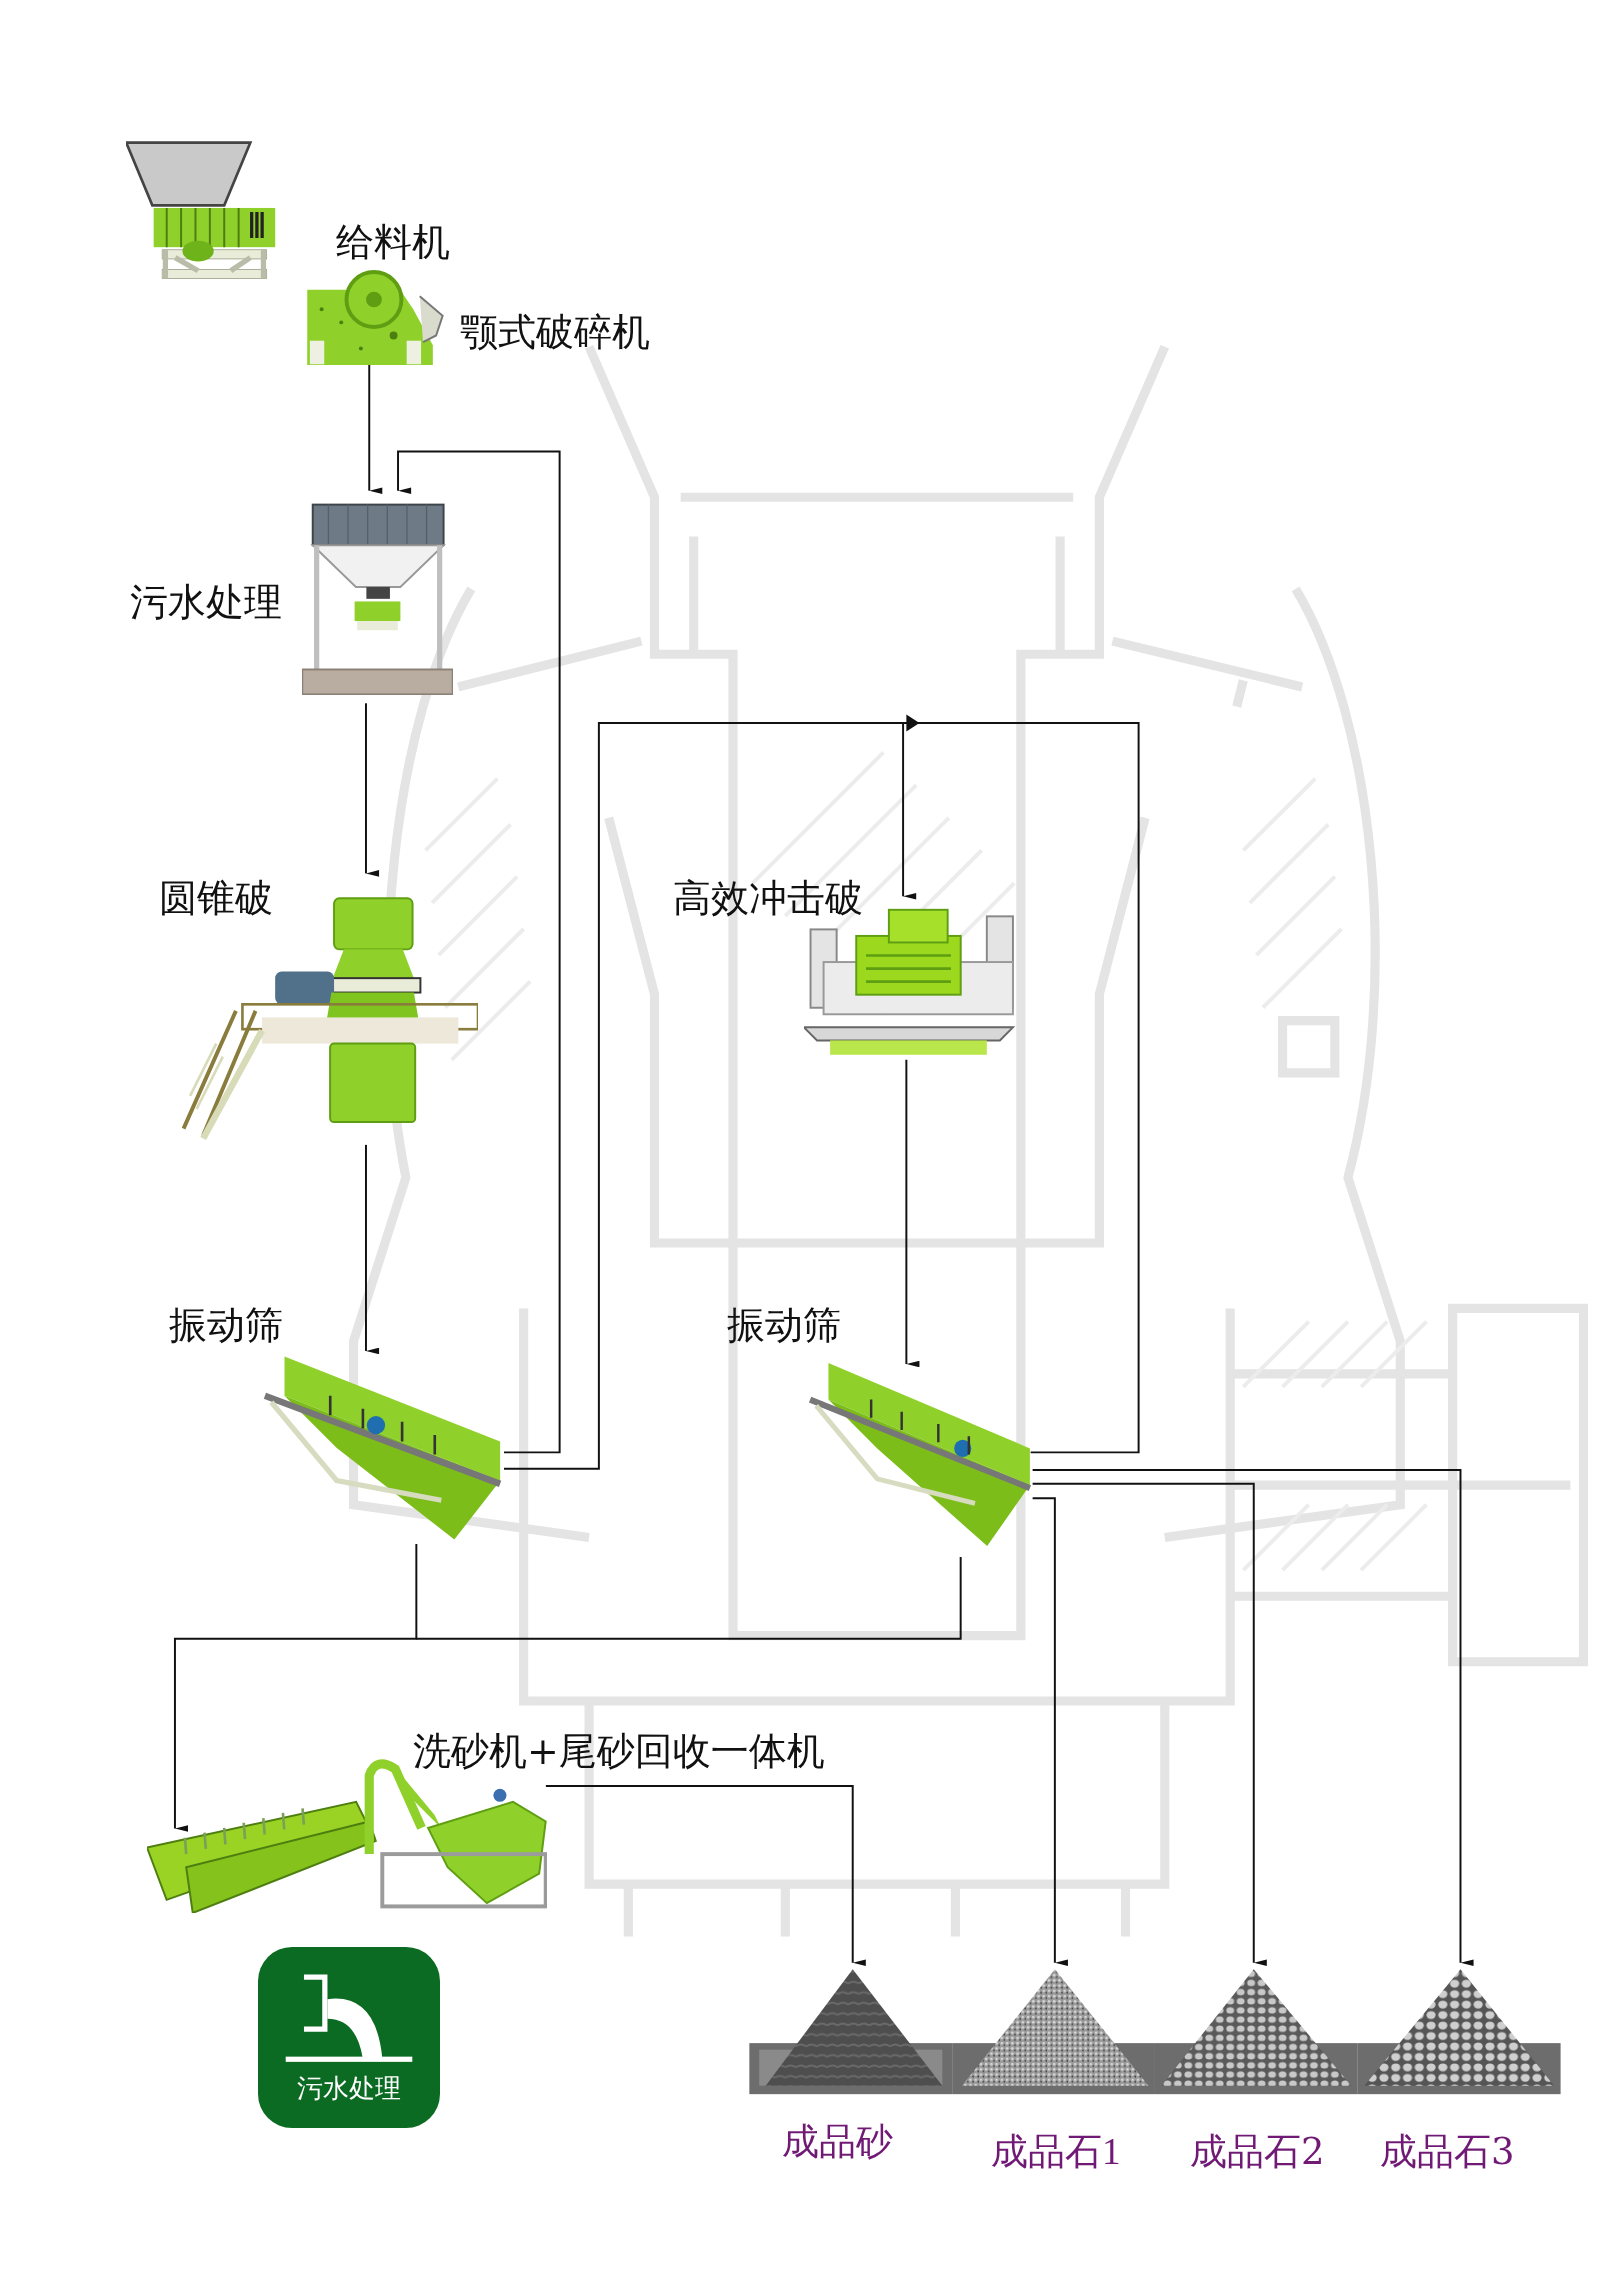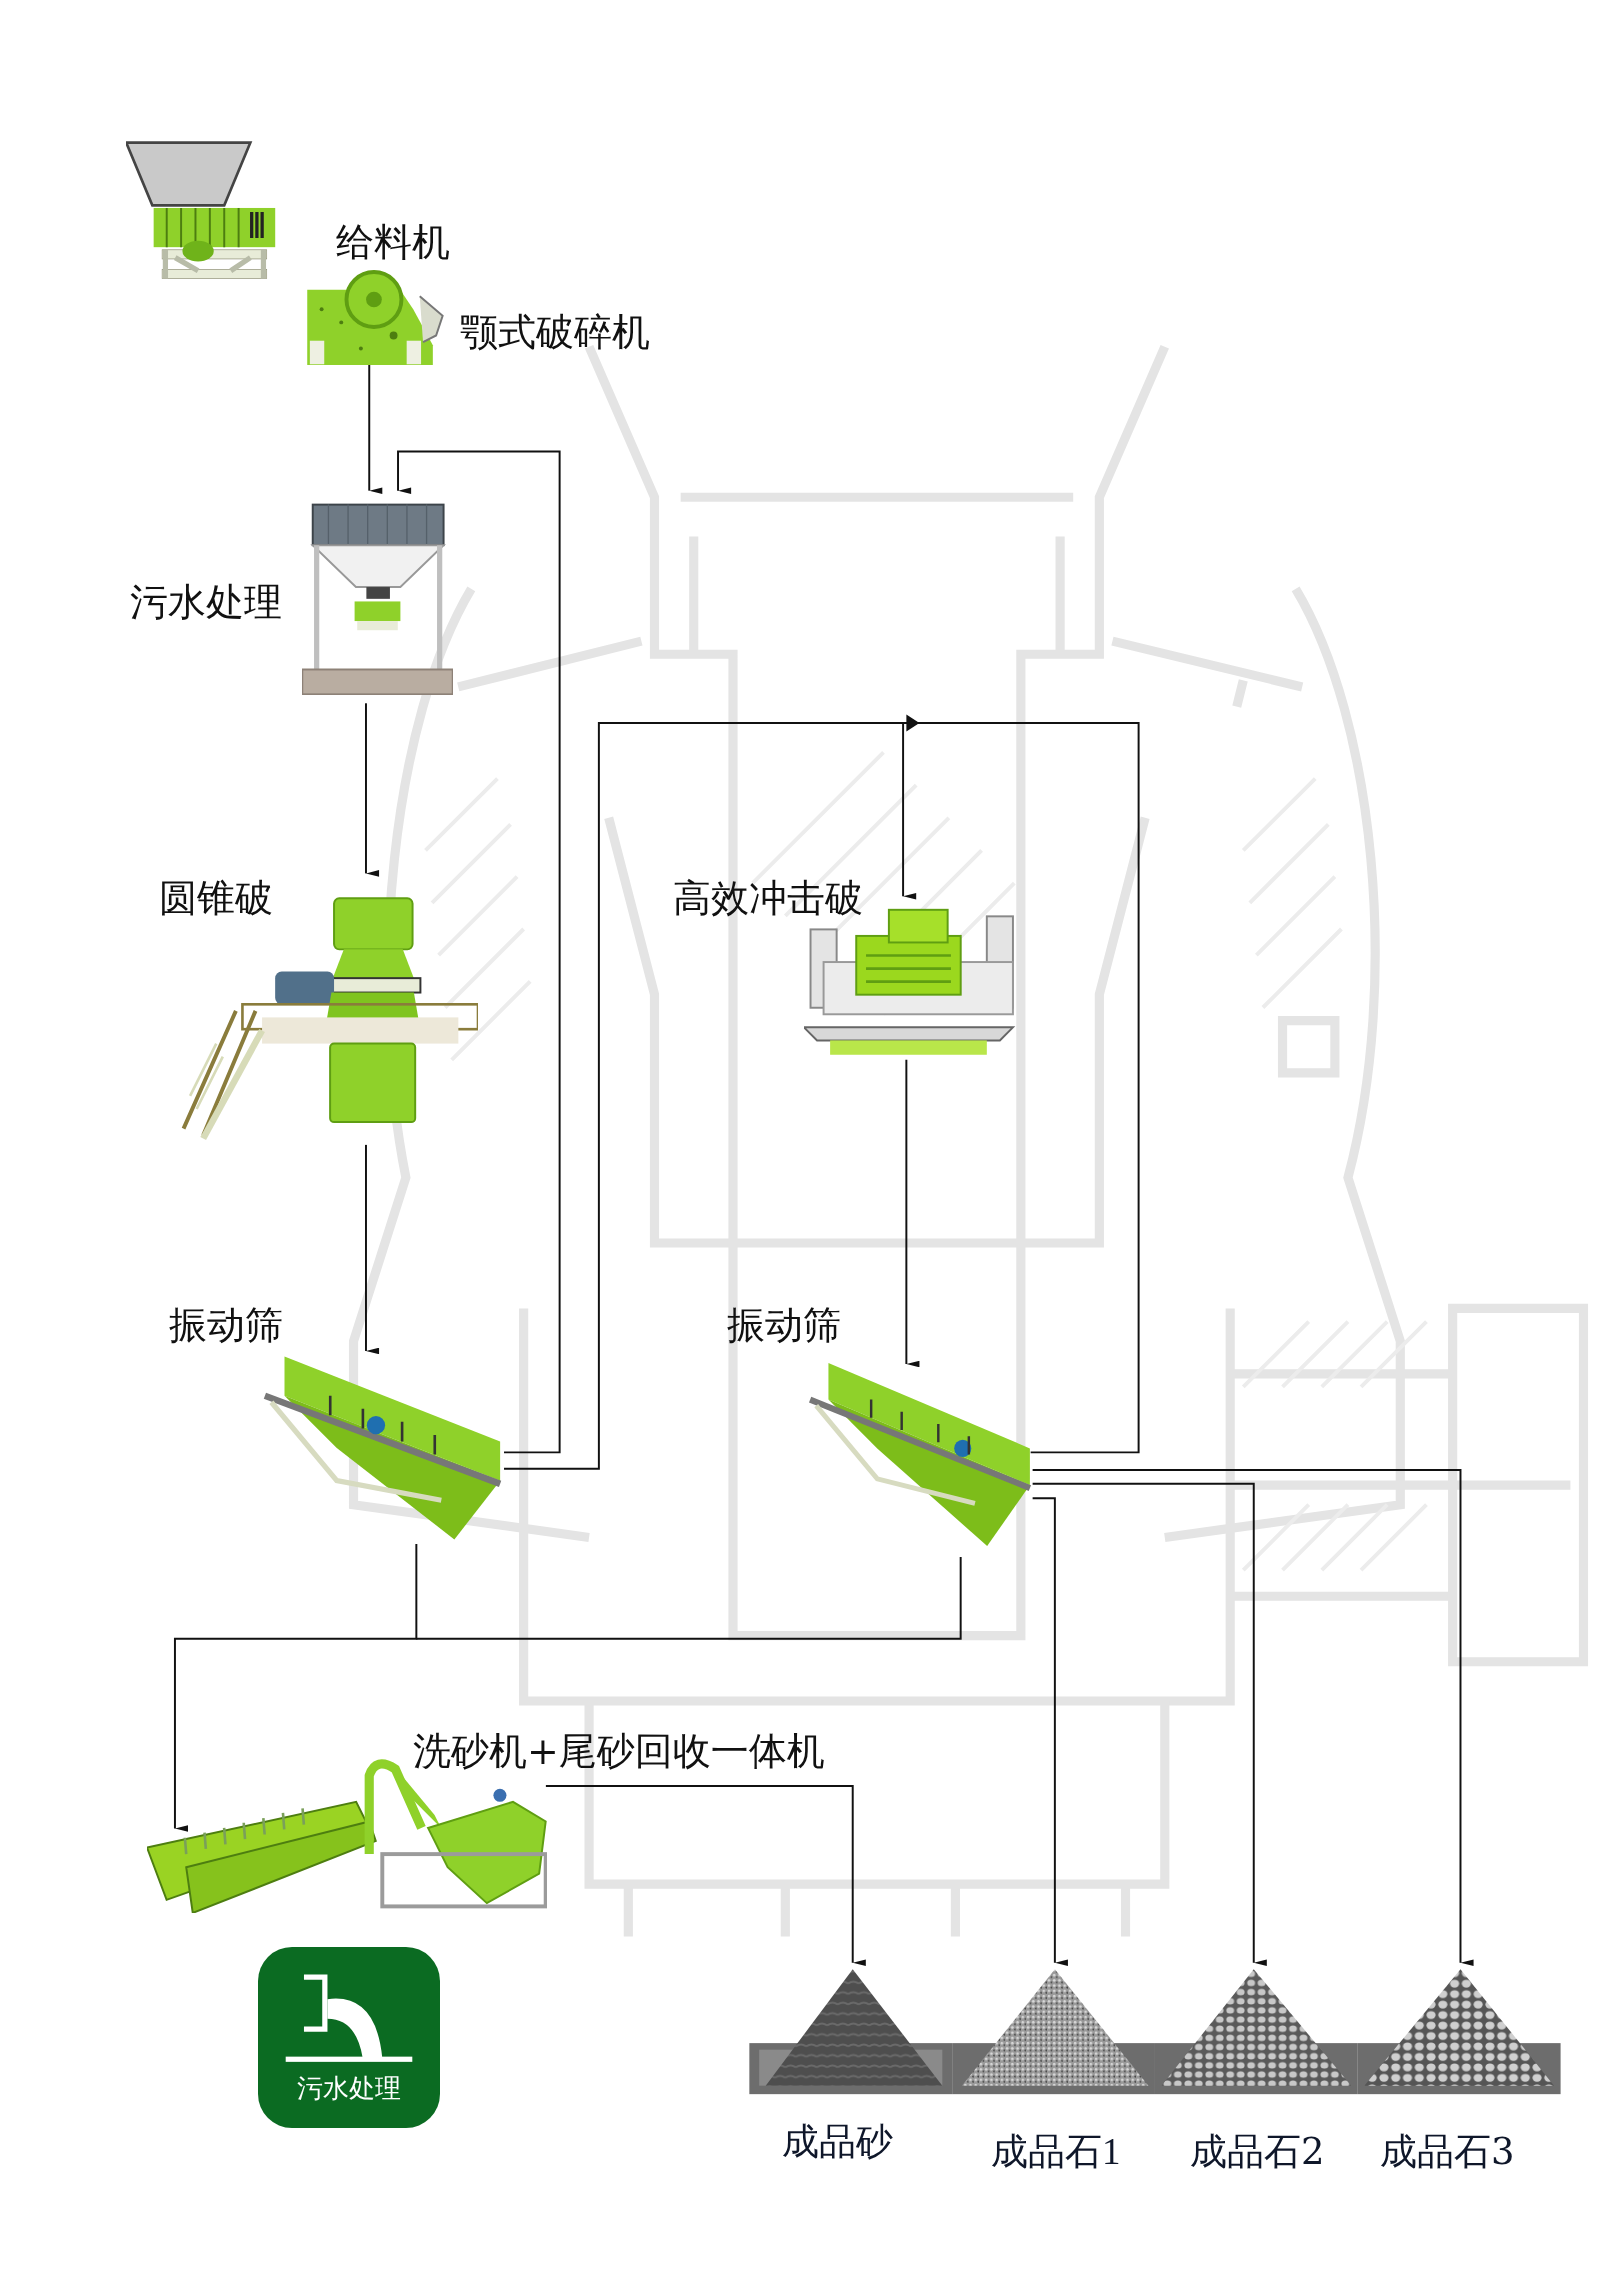--- a/index.html
+++ b/index.html
@@ -3,21 +3,21 @@
 <meta charset="utf-8">
 <style>
   html,body{margin:0;padding:0;background:#fff;}
   body{width:1623px;height:2295px;position:relative;overflow:hidden;font-family:"DejaVu Serif","Liberation Serif",serif;}
   .bg{position:absolute;left:0;top:0;width:1623px;height:2295px;}
   .label{position:absolute;font-size:38px;color:#111;white-space:nowrap;line-height:1;margin-top:12px;}
   .machine{position:absolute;}
   .flows{position:absolute;left:0;top:0;width:1623px;height:2295px;}
   .logo{position:absolute;left:258px;top:1947px;width:182px;height:181px;background:#0b6b22;border-radius:34px;}
   .logo-text{position:absolute;left:0;right:0;bottom:22px;text-align:center;color:#fff;font-family:"DejaVu Sans","Liberation Sans",sans-serif;font-size:26px;}
-  .pname{position:absolute;font-size:37px;color:#0f172a;white-space:nowrap;}
+  .pname{position:absolute;font-size:37px;color:#701a75;white-space:nowrap;}
 </style>
 </head>
 <body>
 
 <svg class="bg" viewBox="0 0 2480 3508">
   <g fill="none" stroke="#e4e4e4" stroke-width="14">
     <path d="M900 530 L1000 760 L1000 1000 L1120 1000 L1120 2500 L1560 2500 L1560 1000 L1680 1000 L1680 760 L1780 530"></path>
     <path d="M1040 760 L1640 760"></path>
     <path d="M1060 820 L1060 1000 M1620 820 L1620 1000"></path>
     <path d="M720 900 C600 1100 560 1500 620 1800 L540 2050 L540 2300 L900 2350"></path>

